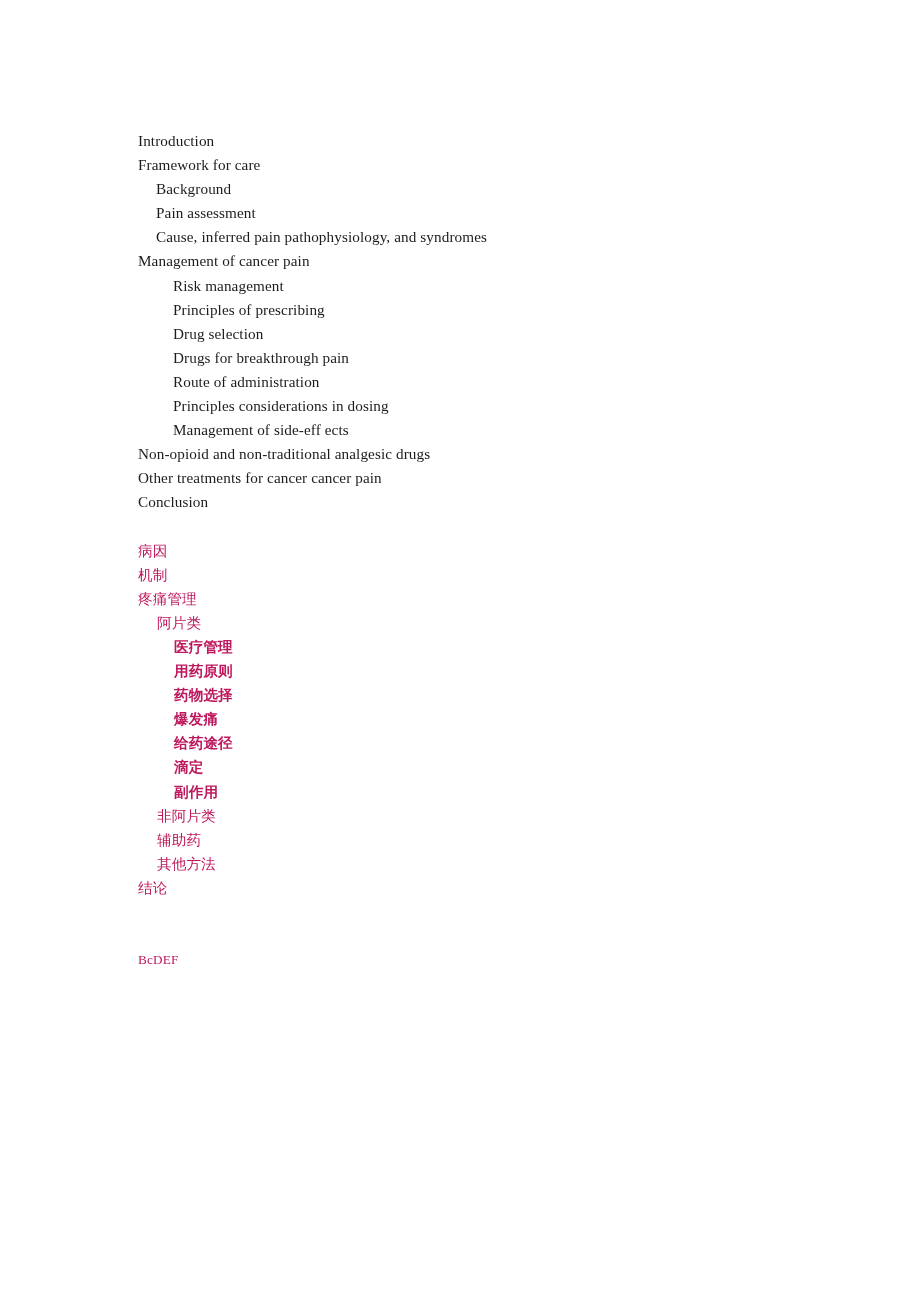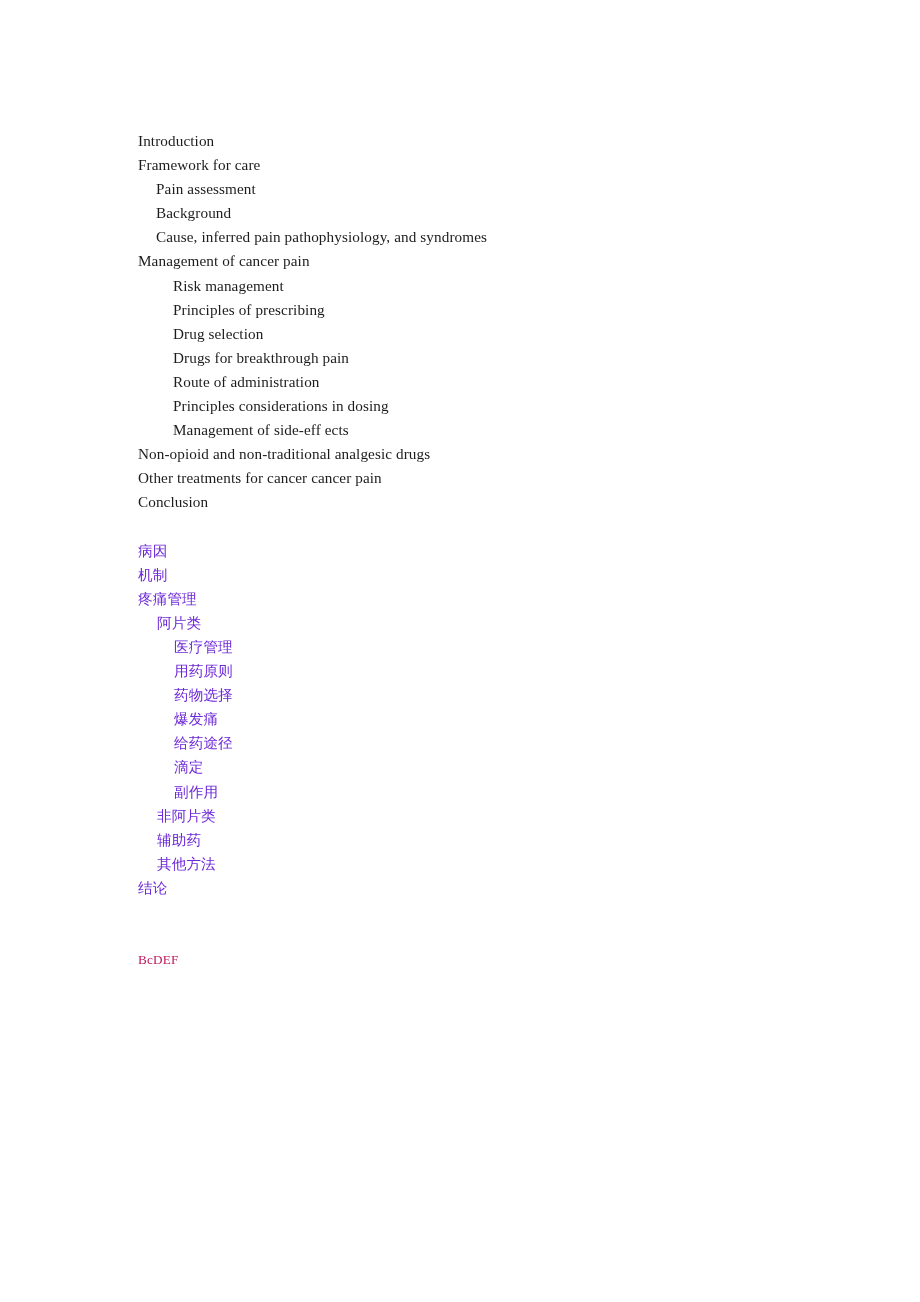--- a/index.html
+++ b/index.html
@@ -37,24 +37,24 @@
     letter-spacing: 0.1px;
   }
   .entry.lvl0 { padding-left: 0px; }
   .entry.lvl1 { padding-left: 18px; }
   .entry.lvl2 { padding-left: 35px; }
 
   .entry.cjk {
     font-family: "DejaVu Sans", "Liberation Sans", sans-serif;
     font-size: 14.6px;
     line-height: 24.1px;
-    color: #6d28d9;
+    color: #be185d;
   }
   .entry.cjk.lvl1 { padding-left: 19px; }
-  .entry.cjk.lvl2 { padding-left: 36px; }
+  .entry.cjk.lvl2 { padding-left: 36px; font-weight: bold; }
 
   .spacer-1 { height: 24.1px; }
   .spacer-2 { height: 48.2px; }
 
   .footer-mark {
     font-size: 13.2px;
     line-height: 24.1px;
     color: #be185d;
     white-space: pre;
     letter-spacing: 0.2px;
@@ -62,22 +62,22 @@
 </style>
 </head>
 <body>
 
 <div class="page">
   <div class="outline">
 
     <div>
       <div class="entry lvl0">Introduction</div>
       <div class="entry lvl0">Framework for care</div>
+      <div class="entry lvl1">Background</div>
       <div class="entry lvl1">Pain assessment</div>
-      <div class="entry lvl1">Background</div>
       <div class="entry lvl1">Cause, inferred pain pathophysiology, and syndromes</div>
       <div class="entry lvl0">Management of cancer pain</div>
       <div class="entry lvl2">Risk management</div>
       <div class="entry lvl2">Principles of prescribing</div>
       <div class="entry lvl2">Drug selection</div>
       <div class="entry lvl2">Drugs for breakthrough pain</div>
       <div class="entry lvl2">Route of administration</div>
       <div class="entry lvl2">Principles considerations in dosing</div>
       <div class="entry lvl2">Management of side-eff ects</div>
       <div class="entry lvl0">Non-opioid and non-traditional analgesic drugs</div>

